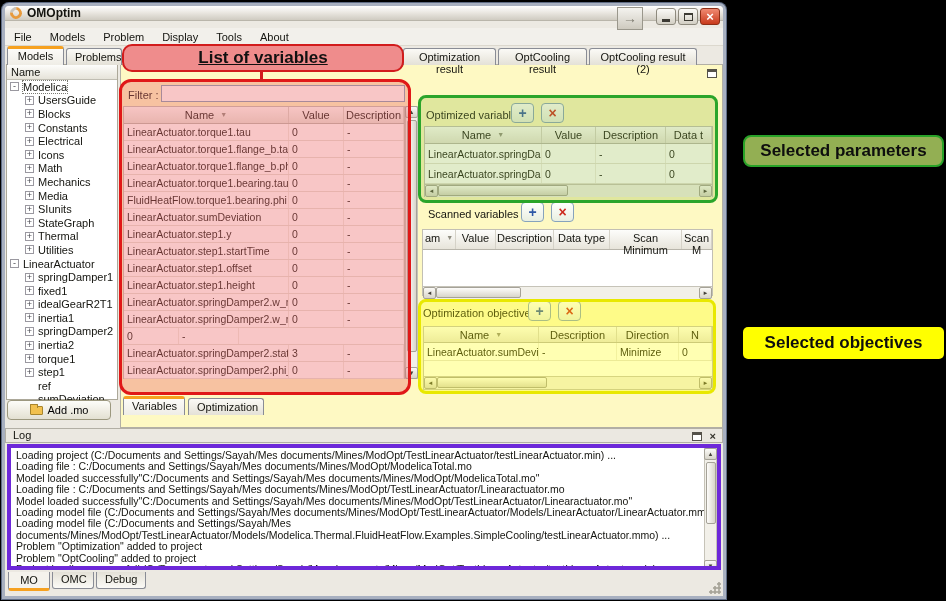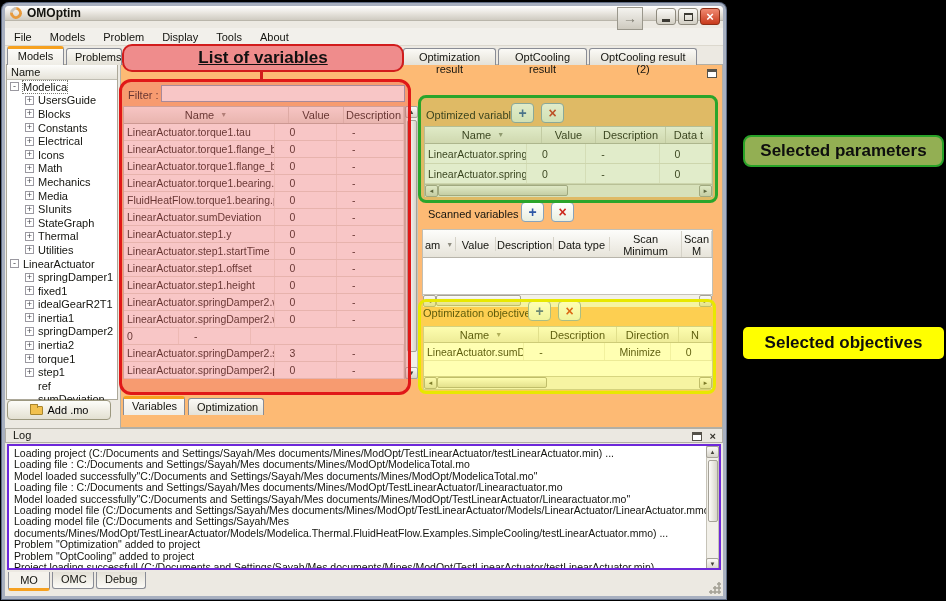--- a/index.html
+++ b/index.html
@@ -85,39 +85,39 @@
     border:1px solid #9C987F; border-radius:4px;
     background:linear-gradient(180deg,#FDFDF9,#E3E0D2);
     font-size:11px; display:flex; align-items:center; justify-content:center; gap:5px;
   }
   .folder-icon { position:relative; width:13px; height:9px; background:#F2C14E; border:1px solid #A8852C; border-radius:1px; }
   .folder-icon::before { content:""; position:absolute; left:-1px; top:-3px; width:6px; height:3px;
     background:#F2C14E; border:1px solid #A8852C; border-bottom:none; border-radius:1px 1px 0 0; }
   
   #bigpanel {
     position:absolute; left:115px; top:58px; width:603px; height:364px;
-    border:1px solid #B2AFA5; background:#fdba74;
+    border:1px solid #B2AFA5; background:#fef9c3;
   }
   .float-icon { position:absolute; width:10px; height:9px; border:1px solid #55524A; border-top:3px solid #55524A; background:#fff; }
   .close-icon-sm { position:absolute; font-size:11px; font-weight:bold; color:#37352E; line-height:9px; }
   #filter-label { position:absolute; left:7px; top:24px; font-size:11px; color:#14140F; }
   #filter-input {
     position:absolute; left:40px; top:20px; width:244px; height:17px;
     border:1px solid #7F9DB9; background:#fff; font-size:11px; padding:0 3px;
     font-family:"Liberation Sans",sans-serif;
   }
   
   .grid { position:absolute; border:1px solid #C2BFB4; background:#fff; }
   .ghead { display:flex; background:linear-gradient(180deg,#FDFDFB,#E7E4DA); border-bottom:1px solid #B8B5AB; }
   .th {
     position:relative; font-size:11px; color:#14140F; text-align:center; padding-top:2px;
     border-right:1px solid #D5D2C8; display:flex; align-items:flex-start; justify-content:center; gap:6px;
   }
   .sort { font-size:7px; color:#8E8C80; margin-top:2px; }
-  .grow { display:flex; border-bottom:1px solid #E4E1D7;gap:12px; }
+  .grow { display:flex; border-bottom:1px solid #E4E1D7; }
   .gcell { font-size:10.5px; color:#14140F; padding:2px 0 0 3px; border-right:1px solid #EDEBE3;
     white-space:nowrap; overflow:hidden; }
   
   .vscroll { position:absolute; width:13px; background:#F2F0E9; border:1px solid #C6C3B8; }
   .hscroll { display:flex; height:13px; background:#F2F0E9; border-top:1px solid #C6C3B8; }
   .sbtn {
     width:13px; height:12px; min-width:13px; background:linear-gradient(180deg,#FBFAF7,#D8D5CA);
     border:1px solid #A5A298; border-radius:2px; font-size:6px; color:#44423A;
     display:flex; align-items:center; justify-content:center;
   }
@@ -134,21 +134,21 @@
     display:flex; align-items:center; justify-content:center;
   }
   .sq-btn.plus { color:#2E58A6; }
   .sq-btn.rem { color:#CC2A1E; }
   
   #log-panel { position:absolute; left:0; top:422px; width:718px; height:144px; }
   #log-header { position:absolute; left:0; top:0; width:718px; height:15px;
     border:1px solid #B2AFA5; background:#EBE8E1; font-size:11px; padding:0 0 0 7px; color:#14140F; }
   #log-content {
     position:absolute; left:2px; top:16px; width:714px; height:126px;
-    border:2px solid #6d28d9; background:#fff; overflow:hidden;
+    border:4px solid #6d28d9; background:#fff; overflow:hidden;
   }
   .log-line { font-size:10.5px; line-height:11.4px; color:#14140F; white-space:nowrap; padding-left:5px; }
   
   .ann { position:absolute; pointer-events:none; z-index:50; }
   #ann-callout {
     left:122px; top:44px; width:282px; height:28px; border:2px solid #D21C1C; border-radius:10px;
     background:#EF8C8C; color:#111; font-size:17px; font-weight:bold;
     display:flex; align-items:center; justify-content:center;text-decoration:underline;
   }
   #ann-connector { left:260px; top:72px; width:3px; height:9px; background:#D21C1C; }
@@ -483,21 +483,21 @@
       </div>
 
       <span class="sec-label" style="left:307px; top:143px;">Scanned variables</span>
       <div class="sq-btn plus" style="left:400px; top:137px;">
           <span>+</span>
         </div>
       <div class="sq-btn rem" style="left:430px; top:137px;">
           <span>×</span>
         </div>
       <div class="grid" style="left:301px; top:164px; width:291px; height:67px;">
-        <div class="ghead" style="height:28px;align-items:center;">
+        <div class="ghead" style="height:20px;">
           <div class="th" style="width:33px;">
             <span>am</span>
             <span class="sort">▼</span>
           </div>
           <div class="th" style="width:40px;">Value</div>
           <div class="th" style="width:58px;">Description</div>
           <div class="th" style="width:56px;">Data type</div>
           <div class="th" style="width:72px;">Scan Minimum</div>
           <div class="th" style="width:30px;">Scan M</div>
         </div>

